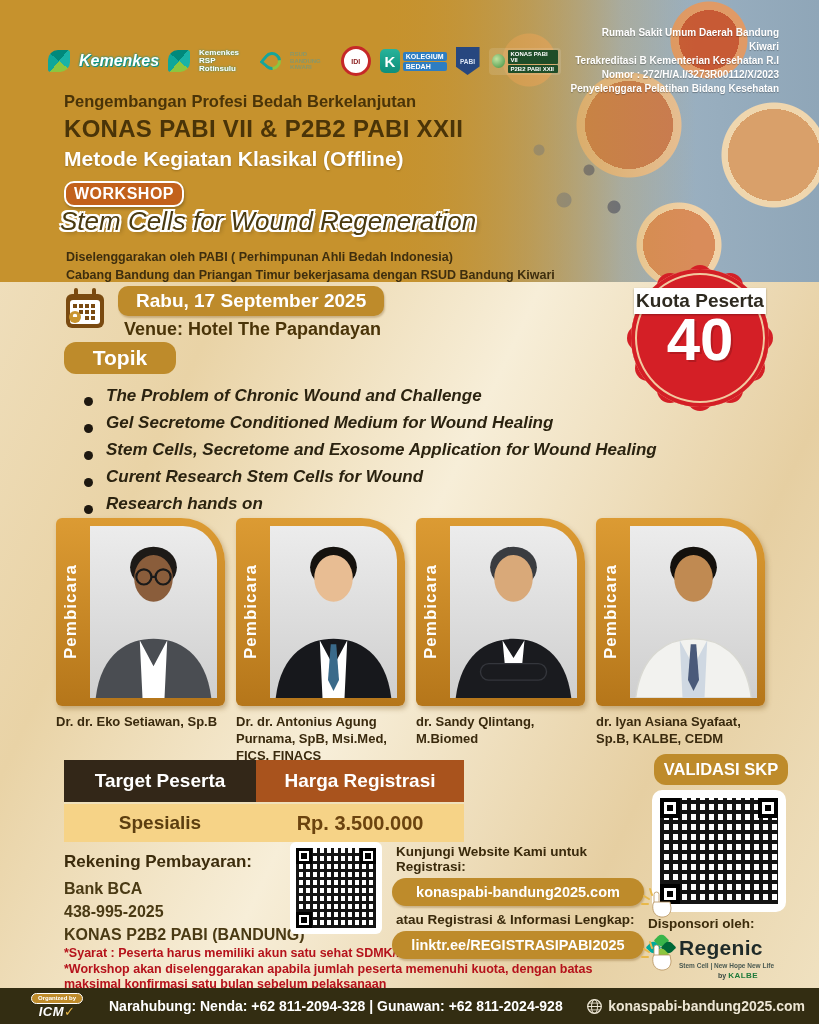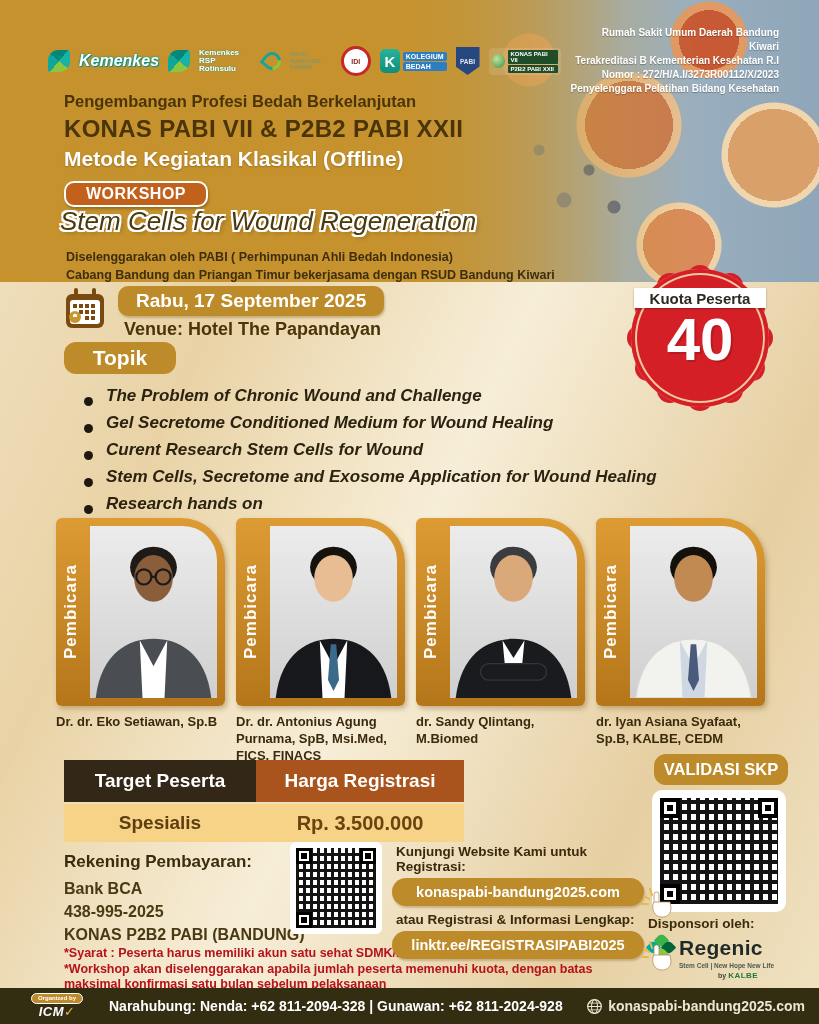--- a/index.html
+++ b/index.html
@@ -41,37 +41,37 @@
   .konas{display:flex;align-items:center;gap:3px;background:rgba(255,255,255,.12);border-radius:4px;padding:2px 3px;}
   .konas-leaf{width:14px;height:14px;border-radius:50%;background:radial-gradient(circle at 35% 35%,#bfe3a0,#3f8f3f);}
   .konas-t{display:flex;flex-direction:column;gap:1px;}
   .konas-t span{background:#1e4d28;color:#fff;font-size:6px;font-weight:800;padding:1px 2px;line-height:1;border-radius:1px;}
   .accred{margin-left:auto;text-align:right;color:#fff;font-size:10px;line-height:1.4;font-weight:600;text-shadow:0 1px 1px rgba(0,0,0,.3);}
   
   .hline1{position:absolute;left:64px;top:92px;font-size:16.5px;font-weight:800;color:#4a3408;z-index:5;}
   .hline2{position:absolute;left:64px;top:115px;font-size:24px;font-weight:800;color:#4a3408;letter-spacing:.3px;z-index:5;}
   .hline3{position:absolute;left:64px;top:147px;font-size:21px;font-weight:800;color:#fff;text-shadow:0 1px 2px rgba(90,60,10,.4);z-index:5;}
   .workshop{position:absolute;left:64px;top:181px;background:#c2611b;border:2px solid #fff;border-radius:10px;
-    padding:2px 20px;color:#fff;font-weight:800;font-size:16px;letter-spacing:.5px;z-index:5;box-shadow:1px 2px 3px rgba(0,0,0,.25);}
+    padding:2px 8px;color:#fff;font-weight:800;font-size:16px;letter-spacing:.5px;z-index:5;box-shadow:1px 2px 3px rgba(0,0,0,.25);}
   .main-title{position:absolute;left:60px;top:206px;font-size:26px;font-weight:400;font-style:italic;color:#4a3a10;z-index:5;
     text-shadow:-2px -2px 0 #fff,2px -2px 0 #fff,-2px 2px 0 #fff,2px 2px 0 #fff,0 2px 0 #fff,0 -2px 0 #fff,3px 3px 4px rgba(0,0,0,.3);}
   .organizer{position:absolute;left:66px;top:248px;font-size:12.5px;font-weight:700;color:#3e2e0e;line-height:1.45;z-index:5;}
   
   .date-block{position:absolute;left:62px;top:286px;display:flex;gap:10px;align-items:flex-start;z-index:4;}
   .date-col{display:flex;flex-direction:column;}
   .date-pill{background:#be8b2b;border-radius:10px;padding:4px 18px;color:#fff;font-weight:800;font-size:19px;box-shadow:1px 2px 2px rgba(120,80,20,.3);}
   .venue{margin:3px 0 0 6px;font-size:18px;font-weight:800;color:#4a3408;}
   .quota{position:absolute;left:624px;top:262px;width:152px;height:152px;z-index:6;}
   .scallop{position:absolute;left:63px;top:63px;width:26px;height:26px;border-radius:50%;background:#d41f26;
     box-shadow:60px 0 0 #d41f26,52px 30px 0 #d41f26,30px 52px 0 #d41f26,0 60px 0 #d41f26,-30px 52px 0 #d41f26,
       -52px 30px 0 #d41f26,-60px 0 0 #d41f26,-52px -30px 0 #d41f26,-30px -52px 0 #d41f26,0 -60px 0 #d41f26,
       30px -52px 0 #d41f26,52px -30px 0 #d41f26;}
   .quota-circle{position:absolute;left:7px;top:7px;width:138px;height:138px;border-radius:50%;background:#d41f26;box-shadow:inset 0 0 0 4px #d41f26,inset 0 0 0 6px #f2c9a0;}
-  .quota-band{position:absolute;left:10px;right:10px;top:26px;height:20px;background:#fff;display:flex;align-items:center;justify-content:center;
-    font-size:15px;font-weight:800;color:#2e2a20;box-shadow:0 1px 2px rgba(0,0,0,.3);}
+  .quota-band{position:absolute;left:10px;right:10px;top:26px;height:26px;background:#fff;display:flex;align-items:center;justify-content:center;
+    font-size:19px;font-weight:800;color:#2e2a20;box-shadow:0 1px 2px rgba(0,0,0,.3);}
   .quota-num{position:absolute;left:0;right:0;top:48px;text-align:center;font-size:60px;font-weight:800;color:#fff;line-height:1;text-shadow:2px 2px 0 rgba(0,0,0,.15);}
   
   .topik-pill{position:absolute;left:64px;top:342px;width:112px;background:#be8b2b;border-radius:12px;padding:4px 0;
     text-align:center;color:#fff;font-weight:800;font-size:21px;z-index:4;}
   .topics{position:absolute;left:84px;top:386px;width:680px;z-index:4;}
   .topic{display:flex;gap:13px;margin-bottom:7px;align-items:flex-end;}
   .dot{width:9px;height:9px;border-radius:50%;background:#1e1810;margin-top:7px;flex:0 0 auto;}
   .topic span{font-size:17px;font-weight:700;font-style:italic;color:#2b2310;}
   
   .speakers{position:absolute;left:56px;top:518px;width:709px;display:flex;gap:11px;z-index:4;}
@@ -244,25 +244,25 @@
     <div class="topic">
         <span class="dot"></span>
         <span>The Problem of Chronic Wound and Challenge</span>
       </div>
     <div class="topic">
         <span class="dot"></span>
         <span>Gel Secretome Conditioned Medium for Wound Healing</span>
       </div>
     <div class="topic">
         <span class="dot"></span>
-        <span>Curent Research Stem Cells for Wound</span>
+        <span>Stem Cells, Secretome and Exosome Application for Wound Healing</span>
       </div>
     <div class="topic">
         <span class="dot"></span>
-        <span>Stem Cells, Secretome and Exosome Application for Wound Healing</span>
+        <span>Curent Research Stem Cells for Wound</span>
       </div>
     <div class="topic">
         <span class="dot"></span>
         <span>Research hands on</span>
       </div>
   </div>
 
   <div class="speakers">
     <div class="speaker">
       <div class="card">

